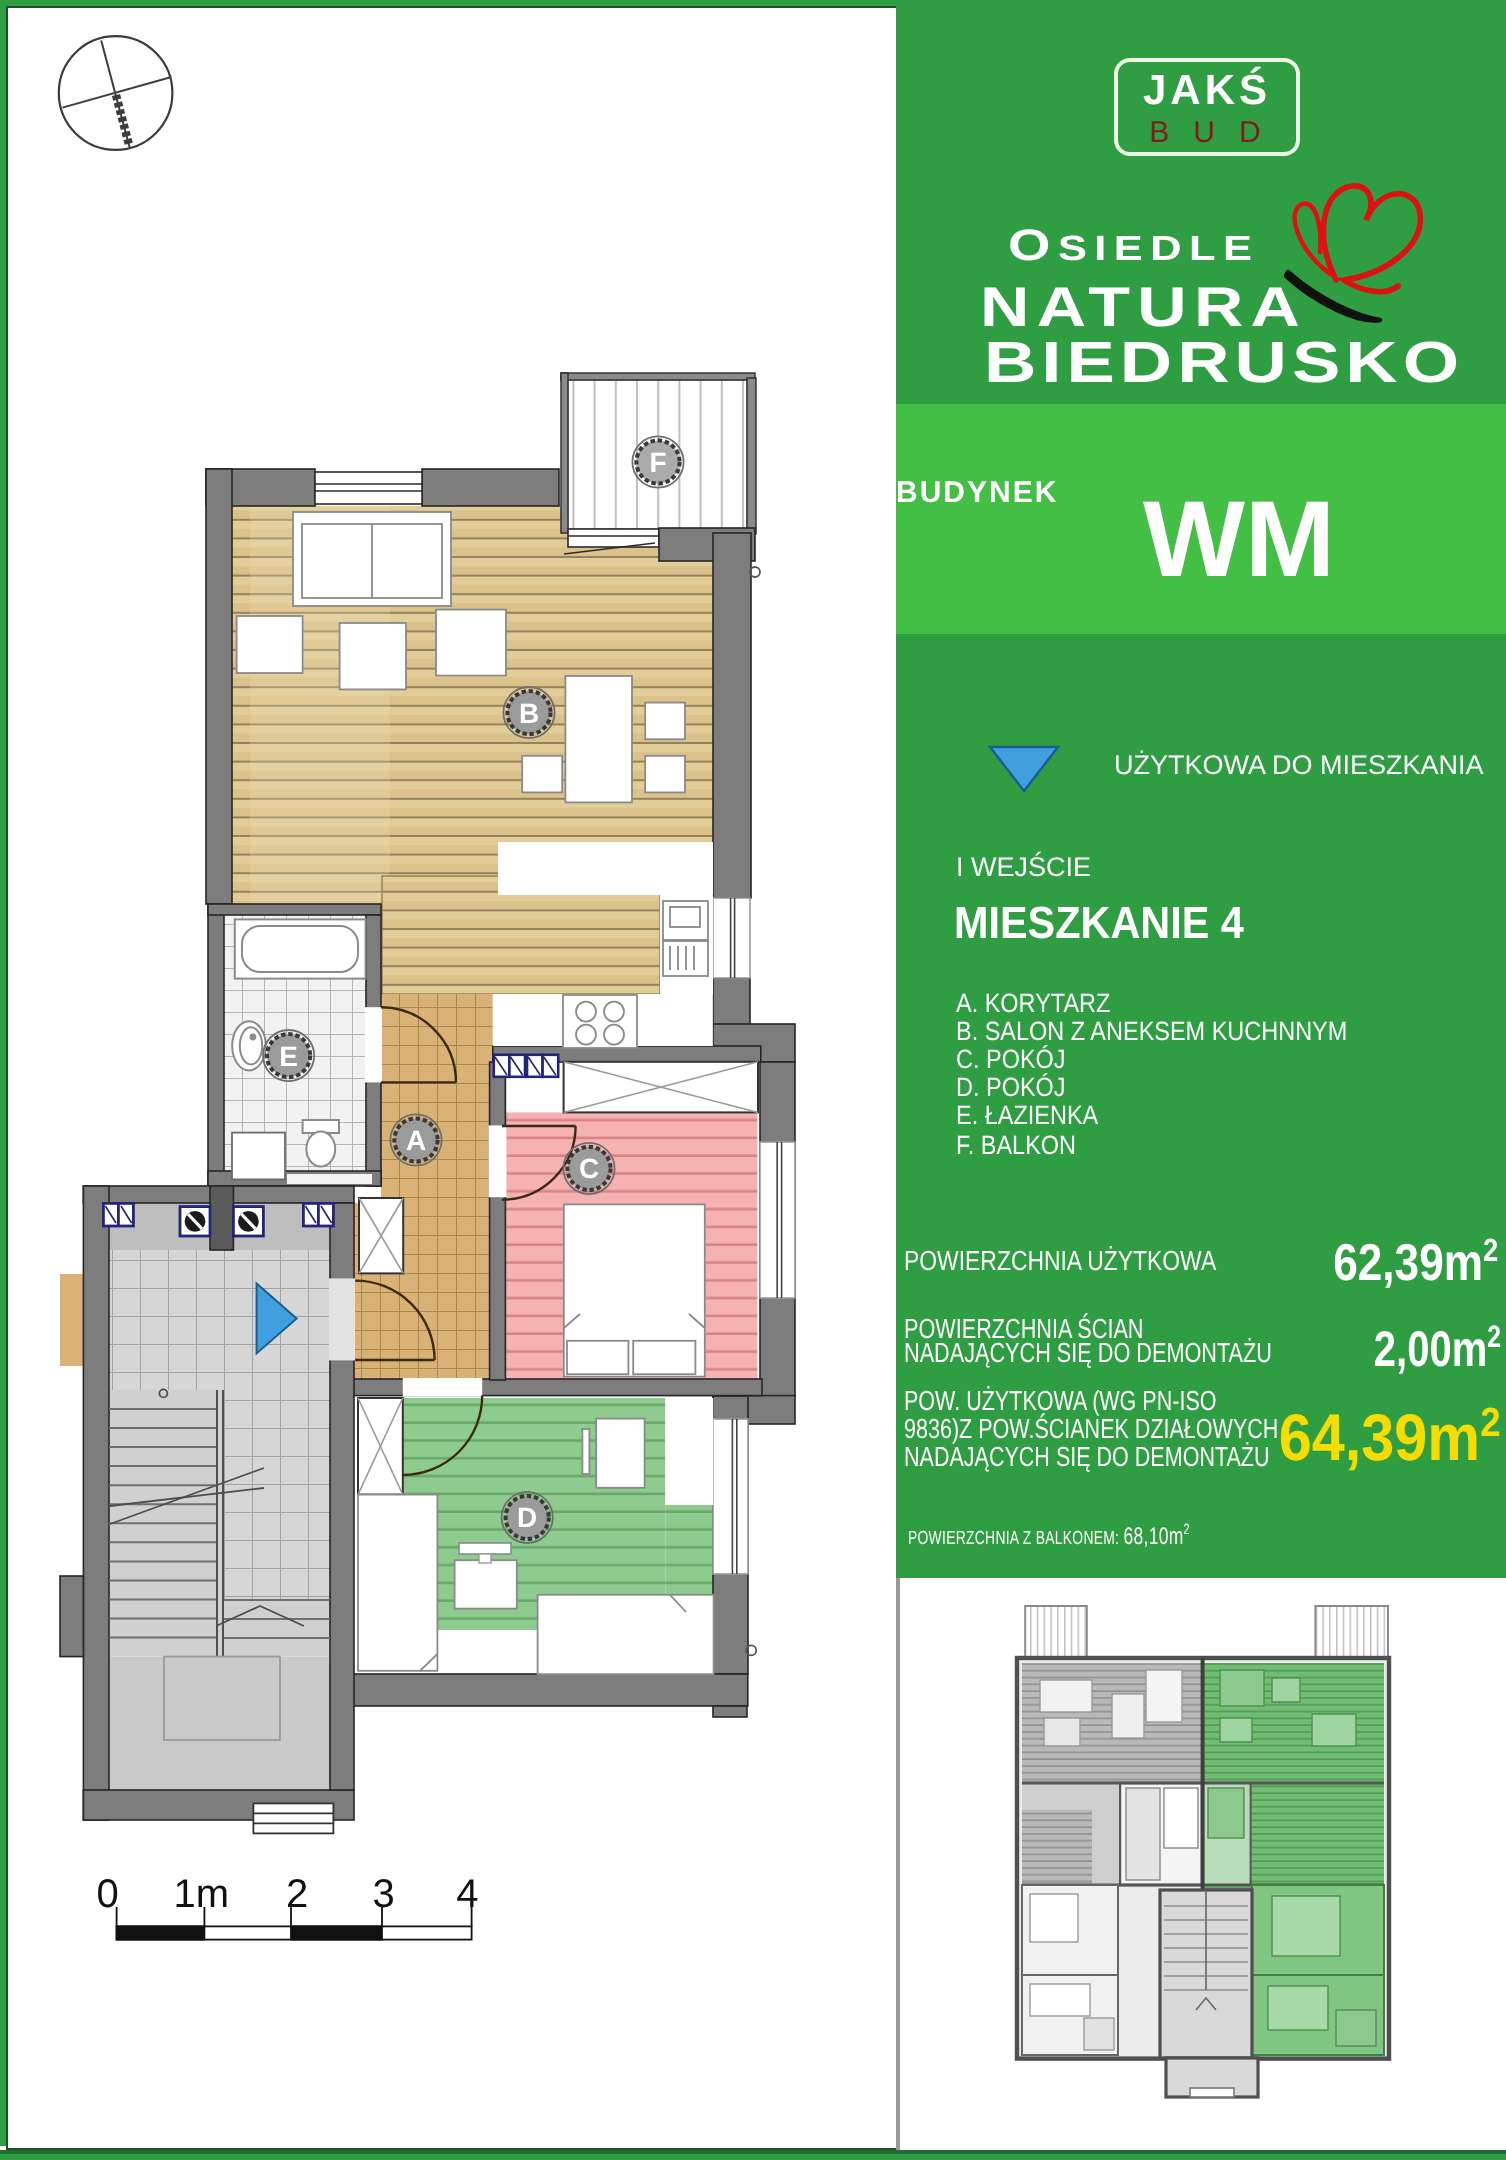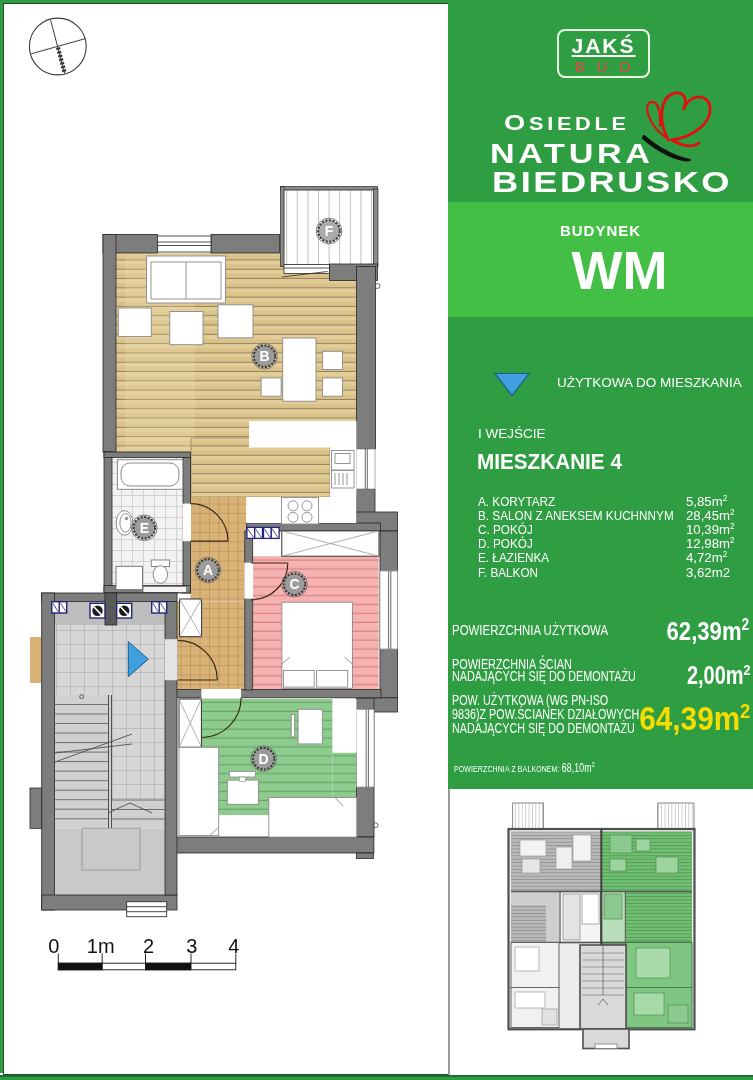--- a/index.html
+++ b/index.html
@@ -445,60 +445,52 @@
 <rect x="145.5" y="963.2" width="45.5" height="6.6" fill="#111111"></rect>
 <line x1="58.3" y1="953.5" x2="58.3" y2="963.2"></line>
 <line x1="102.2" y1="953.5" x2="102.2" y2="963.2"></line>
 <line x1="145.5" y1="953.5" x2="145.5" y2="963.2"></line>
 <line x1="191" y1="953.5" x2="191" y2="963.2"></line>
 <line x1="235.8" y1="953.5" x2="235.8" y2="963.2"></line>
 </g>
 </svg>
 
 <div class="abs" style="left:557px;top:29px;width:93px;height:49px;border:2px solid #ecf7e6;border-radius:8px;box-sizing:border-box;text-align:center;">
-  <div class="wt" style="font-size:21px;font-weight:bold;letter-spacing:2px;margin-top:3px;text-decoration:underline;">JAKŚ</div>
-  <div style="font-size:15px;letter-spacing:12px;color:#ef4444;margin-top:0px;margin-left:10px;">BUD</div>
+  <div class="wt" style="font-size:21px;font-weight:bold;letter-spacing:2px;margin-top:3px;">JAKŚ</div>
+  <div style="font-size:15px;letter-spacing:12px;color:#7f1d1d;margin-top:0px;margin-left:10px;">BUD</div>
 </div>
 
 <svg class="abs" style="left:638px;top:80px;" width="80" height="90" viewBox="0 0 80 90" xmlns="http://www.w3.org/2000/svg">
   <path d="M6,56 C22,70 40,78 52,80 C42,82 20,72 5,58 Z" fill="#111111" stroke="#111111" stroke-width="2.2" stroke-linejoin="round"></path>
   <path d="M27,57 C10,44 5,25 13,22 C20,20 23,33 22,46" fill="none" stroke="#e01010" stroke-width="2.2" stroke-linecap="round"></path>
   <path d="M30,60 C19,38 23,15 38,13 C47,12 50,21 45,30 C52,13 70,13 72,27 C74,43 55,57 34,60 C43,66 55,68 61,63" fill="none" stroke="#e01010" stroke-width="2.8" stroke-linecap="round"></path>
 </svg>
 
 <div class="abs wt" style="left:504px;top:110px;font-size:22px;font-weight:bold;letter-spacing:3px;transform:scaleX(1.24);transform-origin:0 0;">O<span style="font-size:17.5px;">SIEDLE</span></div>
 <div class="abs wt" style="left:490px;top:138px;font-size:28px;font-weight:bold;letter-spacing:3px;transform:scaleX(1.22);transform-origin:0 0;">NATURA</div>
 <div class="abs wt" style="left:492px;top:166px;font-size:29px;font-weight:bold;letter-spacing:2px;transform:scaleX(1.25);transform-origin:0 0;">BIEDRUSKO</div>
 
-<div class="abs wt" style="left:448px;top:222px;width:305px;text-align:center;font-size:15px;font-weight:bold;letter-spacing:1px;">BUDYNEK</div>
+<div class="abs wt" style="left:448px;top:238px;width:305px;text-align:left;font-size:15px;font-weight:bold;letter-spacing:1px;">BUDYNEK</div>
 <div class="abs wt" style="left:448px;top:239px;width:305px;text-align:center;font-size:54px;font-weight:bold;padding-left:19px;">WM</div>
 
 <svg class="abs" style="left:494px;top:372px;" width="36" height="25" viewBox="0 0 36 25" xmlns="http://www.w3.org/2000/svg">
 <polygon points="1,1.5 35,1.5 18,23.5" fill="#3f9fdf" stroke="#1b5d8f" stroke-width="1.2"></polygon>
 </svg>
 <div class="abs wt" style="left:557px;top:375px;font-size:13.5px;">UŻYTKOWA DO MIESZKANIA</div>
 
 <div class="abs wt" style="left:478px;top:425.5px;font-size:13.5px;">I WEJŚCIE</div>
 <div class="abs wt" style="left:477px;top:449px;font-size:22.5px;font-weight:bold;transform:scaleX(0.92);transform-origin:0 0;">MIESZKANIE 4</div>
 
 <div class="abs wt" style="left:478px;top:494.6px;font-size:13.2px;line-height:14.2px;transform:scaleX(0.89);transform-origin:0 0;">
 A. KORYTARZ<br>
 B. SALON Z ANEKSEM KUCHNNYM<br>
 C. POKÓJ<br>
 D. POKÓJ<br>
 E. ŁAZIENKA<br>
 F. BALKON
-</div>
-<div class="abs wt" style="left:686px;top:494.6px;font-size:13.2px;line-height:14.2px;">
-5,85m<sup>2</sup><br>
-28,45m<sup>2</sup><br>
-10,39m<sup>2</sup><br>
-12,98m<sup>2</sup><br>
-4,72m<sup>2</sup><br>
-3,62m2
 </div>
 
 <div class="abs wt" style="left:452px;top:623px;font-size:13.8px;transform:scaleX(0.83);transform-origin:0 0;">POWIERZCHNIA UŻYTKOWA</div>
 <div class="abs wt" style="right:4px;top:616px;font-size:26px;font-weight:bold;transform:scaleX(0.85);transform-origin:100% 0;">62,39m<sup>2</sup></div>
 
 <div class="abs wt" style="left:452px;top:658.5px;font-size:13.8px;line-height:12.8px;transform:scaleX(0.785);transform-origin:0 0;">POWIERZCHNIA ŚCIAN<br>NADAJĄCYCH SIĘ DO DEMONTAŻU</div>
 <div class="abs wt" style="right:2px;top:661px;font-size:25px;font-weight:bold;transform:scaleX(0.8);transform-origin:100% 0;">2,00m<sup>2</sup></div>
 
 <div class="abs wt" style="left:452px;top:694px;font-size:13.8px;line-height:13.8px;transform:scaleX(0.78);transform-origin:0 0;">POW. UŻYTKOWA (WG PN-ISO<br>9836)Z POW.ŚCIANEK DZIAŁOWYCH<br>NADAJĄCYCH SIĘ DO DEMONTAŻU</div>
 <div class="abs" style="right:2.5px;top:700px;font-size:33px;font-weight:bold;color:#f6dc00;white-space:nowrap;transform:scaleX(0.9);transform-origin:100% 0;">64,39m<sup>2</sup></div>

